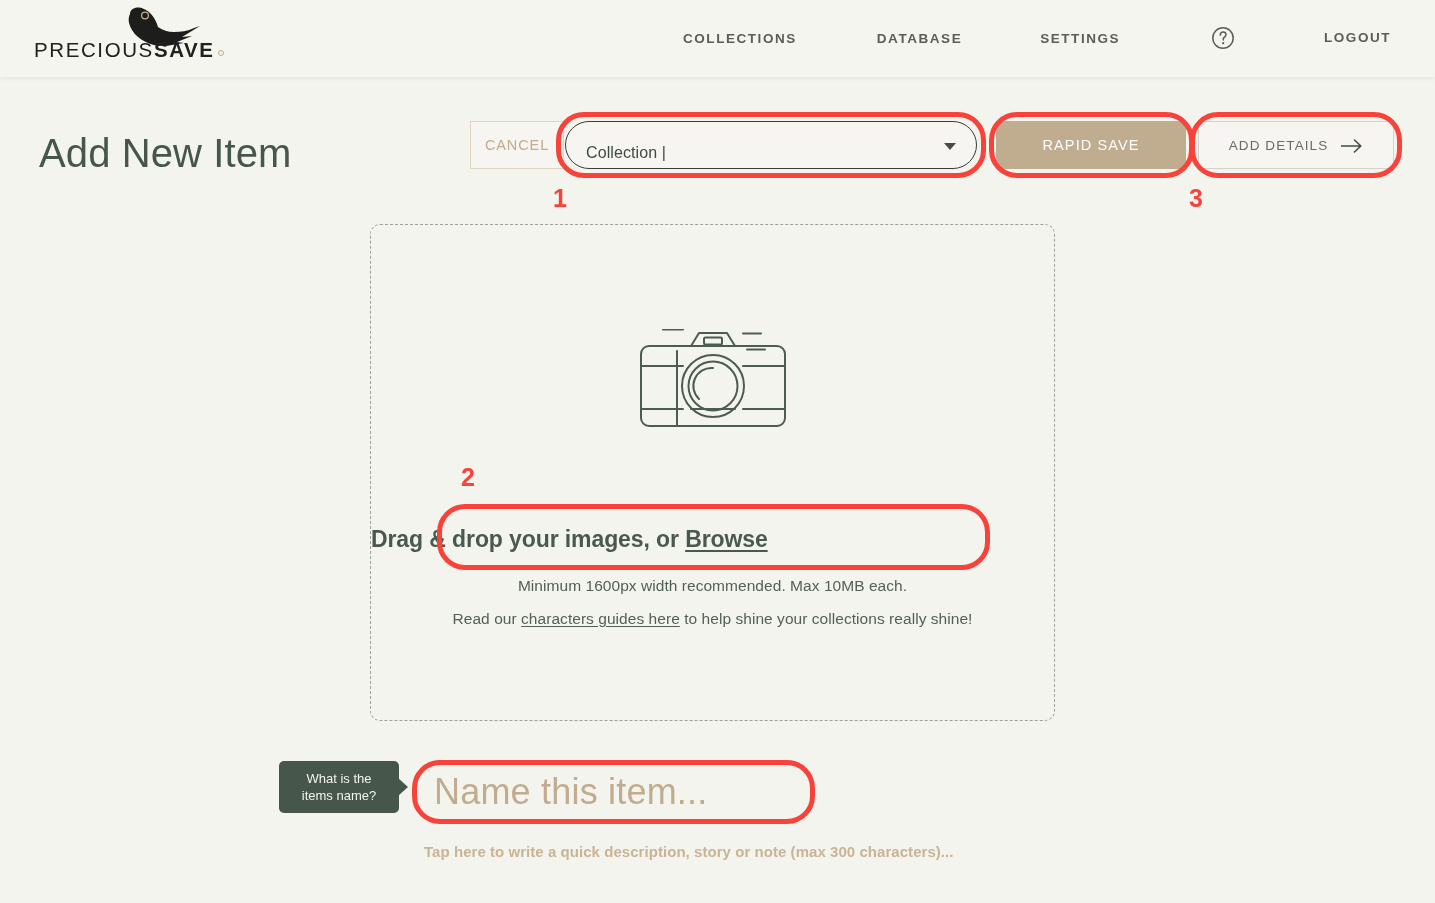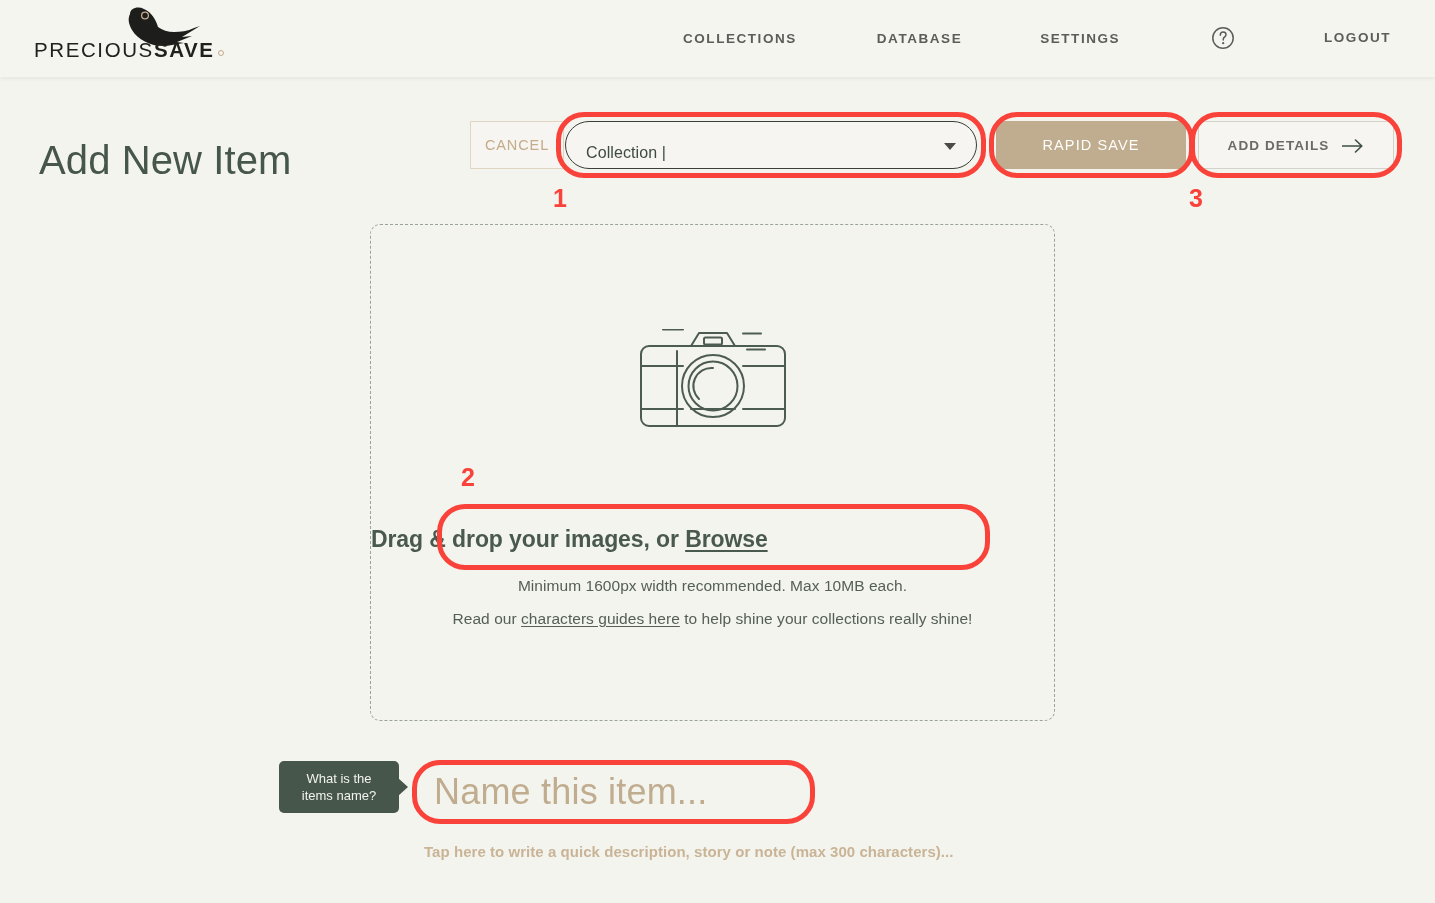--- a/index.html
+++ b/index.html
@@ -101,21 +101,21 @@
     font-weight: 700;
     letter-spacing: 1.55px;
     color: #5c5c58;
     cursor: pointer;
   }
 
   
   .page-title {
     position: absolute;
     left: 39px;
-    top: 135px;
+    top: 128px;
     font-size: 40px;
     font-weight: 400;
     color: #46564b;
     letter-spacing: 0.1px;
     line-height: 50px;
   }
 
   .btn-cancel {
     position: absolute;
     left: 470px;
@@ -182,21 +182,21 @@
   .btn-add-details {
     position: absolute;
     left: 1198px;
     top: 121px;
     width: 196px;
     height: 48px;
     background: #f6f5f1;
     border: 1px solid #d3d3cc;
     color: #6b6b66;
     font-size: 13.5px;
-    font-weight: 700;
+    font-weight: 400;
     letter-spacing: 1.1px;
     display: flex;
     align-items: center;
     justify-content: center;
     gap: 13px;
     cursor: pointer;
   }
   .arrow-right {
     display: inline-block;
     position: relative;

